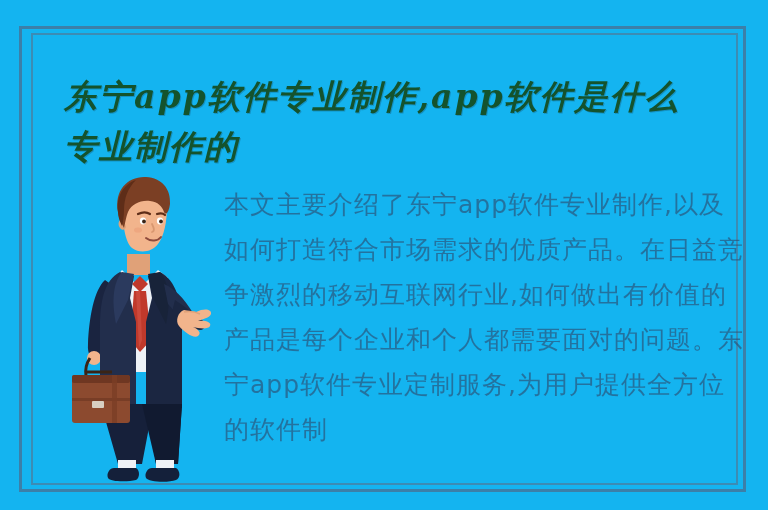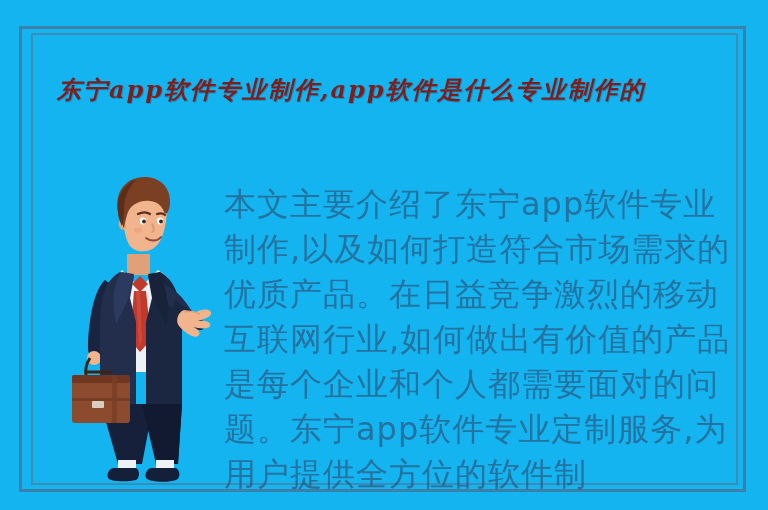--- a/index.html
+++ b/index.html
@@ -45,46 +45,46 @@
   }
 
   
   .title-block {
     position: absolute;
     left: 48px;
     top: 56px;
     width: 680px;
   }
   .title-text {
-    margin: 9px;
+    margin: 16px;
     font-family: "DejaVu Serif", "Liberation Serif", serif;
-    font-size: 24px;
+    font-size: 33px;
     line-height: 50px;
     font-weight: bold;
     font-style: italic;
     letter-spacing: 2px;
-    color: #7f1d1d;
+    color: #14532d;
     text-shadow: 1px 1px 0 rgba(20,40,60,0.25);
     white-space: normal;
     word-break: break-all;
   }
 
   
   .body-block {
     position: absolute;
     left: 224px;
     top: 182px;
     width: 520px;
     height: 310px;
     overflow: hidden;
   }
   .body-text {
     margin: 0;
     font-family: "DejaVu Sans", "Liberation Sans", sans-serif;
-    font-size: 32px;
+    font-size: 25px;
     line-height: 45px;
     letter-spacing: 1px;
     color: rgba(45, 75, 110, 0.62);
     word-break: break-all;
     text-align: left;
   }
 
   
   .illustration {
     position: absolute;

